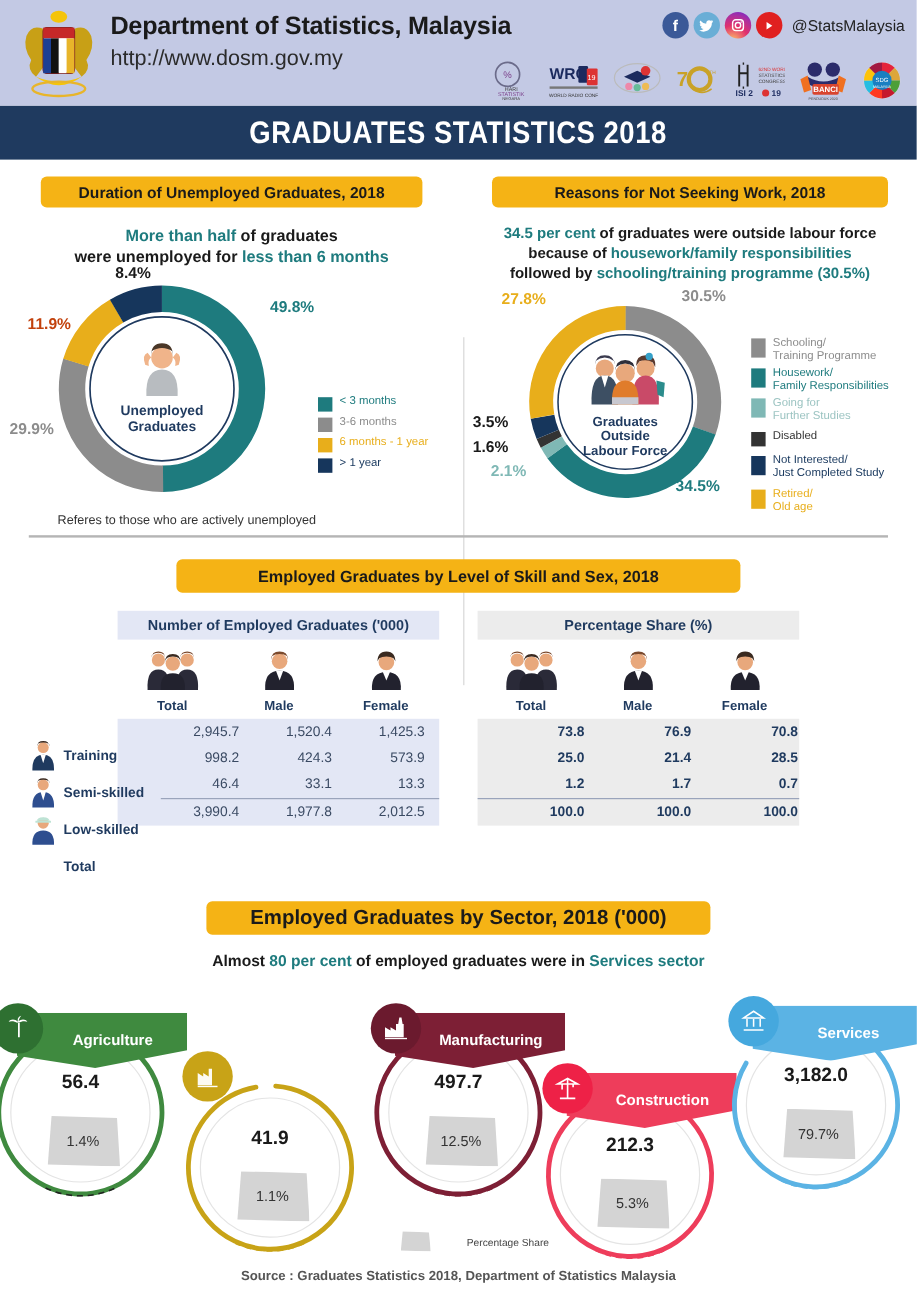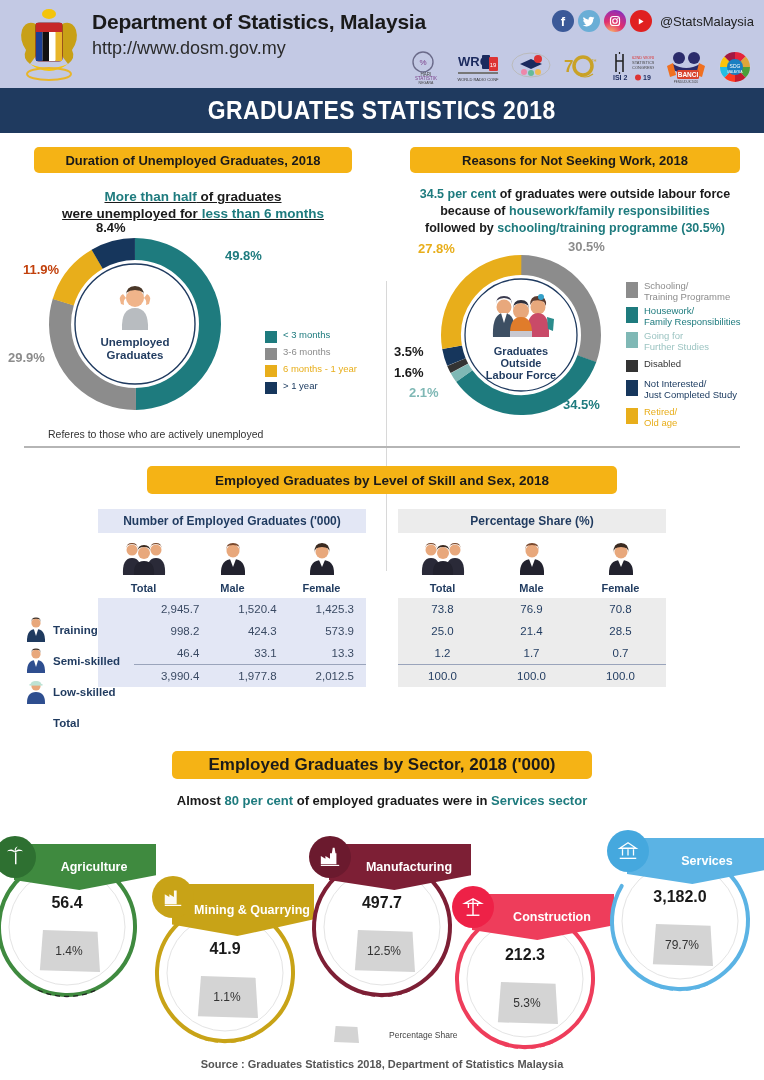--- a/index.html
+++ b/index.html
@@ -53,21 +53,21 @@
   .row-top { display:flex; position:relative; }
   .panel-left { width:386px; position:relative; }
   .panel-right { width:378px; position:relative; }
   .divider-v { position:absolute; left:386px; top:148px; width:1px; height:290px; background:#d8d8d8; }
 
   .pill-a { width:318px; height:26px; margin:14px auto 0 34px; }
   .pill-b { width:330px; height:26px; margin:14px auto 0 24px; }
 
   .lede { text-align:center; font-size:13.5px; font-weight:bold; line-height:17px; color:#1a1a1a; }
   .lede .teal { color:#1E7B7E; }
-  .lede-a { margin-top:15px; padding:0 16px;text-decoration:underline; }
+  .lede-a { margin-top:15px; padding:0 16px; }
   .lede-b { margin-top:13px; padding:0 8px; font-size:12.5px; line-height:17px;}
 
   
   .donut-wrap { position:relative; }
   .donut-lbl { position:absolute; font-size:13px; font-weight:bold; }
 
   .legend { position:absolute; display:flex; flex-direction:column; }
   .leg-item { display:flex; align-items:flex-start; gap:6px; margin-bottom:4px; }
   .leg-sw { width:12px; height:12px; flex:none; margin-top:1px; }
   .leg-txt { font-size:9.5px; line-height:10.5px; }
@@ -83,21 +83,21 @@
   .tbl-hdr.blue { background:#E3E7F5; width:268px; }
   .tbl-hdr.gray { background:#ECECEC; width:268px; }
   .icons-row { display:flex; }
   .icon-cell { width:89px; text-align:center; }
   .icon-cell .lab { font-size:11px; font-weight:bold; color:#1f3a5f; margin-top:1px; }
   .grid-body { width:268px; }
   .gr { display:flex; }
   .gr .cell { width:89px; text-align:right; padding:5px 12px 5px 0; font-size:11.5px; color:#3a4a63; }
   .grid-body.blue { background:#E3E7F5;padding-left:36px; }
   .grid-body.gray { background:#ECECEC; }
-  .grid-body.gray .cell { font-weight:normal; color:#1f3a5f; text-align:center; padding-right:0; }
+  .grid-body.gray .cell { font-weight:bold; color:#1f3a5f; text-align:right; padding-right:0; }
   .gr.total { border-top:1px solid #9aa4bb; }
   .rowlabels { position:absolute; left:26px; top:614px; }
   .rl { display:flex; align-items:center; gap:7px; height:31px; }
   .rl .lab { font-size:11.5px; font-weight:bold; color:#1f3a5f; }
 
   
   .pill-d { width:420px; height:28px; margin:0 auto; font-size:17px; }
   .sec-sector { position:absolute; top:751px; left:0; width:764px; }
   .sector-lede { text-align:center; font-size:13px; font-weight:bold; margin-top:14px; color:#1a1a1a; }
   .sector-lede .hl { color:#1E7B7E; }
@@ -596,23 +596,20 @@
         <svg width="150" height="150" viewBox="0 0 150 150">
           <circle cx="75" cy="75" r="68" fill="none" stroke="#C8A317" stroke-width="4" stroke-dasharray="410 18" transform="rotate(-86 75 75)" stroke-linecap="round"></circle>
           <path d="M 46 138 A 68 68 0 0 0 104 138" fill="none" stroke="#C8A317" stroke-width="1.3" stroke-dasharray="5 4"></path>
           <circle cx="75" cy="75" r="58" fill="#fff" stroke="#e4e4e4" stroke-width="1"></circle>
         </svg>
         <div class="sec-val">41.9</div>
         <div class="pct-box" style="left:46px; top:78px;">
           <span>1.1%</span>
         </div>
       </div>
-      <div class="tag" style="background:#C8A317; top:-14px; height:52px;">
-        <span>Mining &amp; Quarrying</span>
-      </div>
       <div class="badge" style="background:#C8A317; left:2px; top:-22px;">
         <svg viewBox="0 0 24 24" fill="#fff">
             <path d="M3 20V9l5 3V9l5 3V5h3v15z" opacity="0.95"></path>
             <rect x="3" y="20.5" width="18" height="1.3"></rect>
           </svg>
       </div>
     </div>
 
     <div class="sec-item" style="left:307px; top:36px;">
       <div class="ring">

